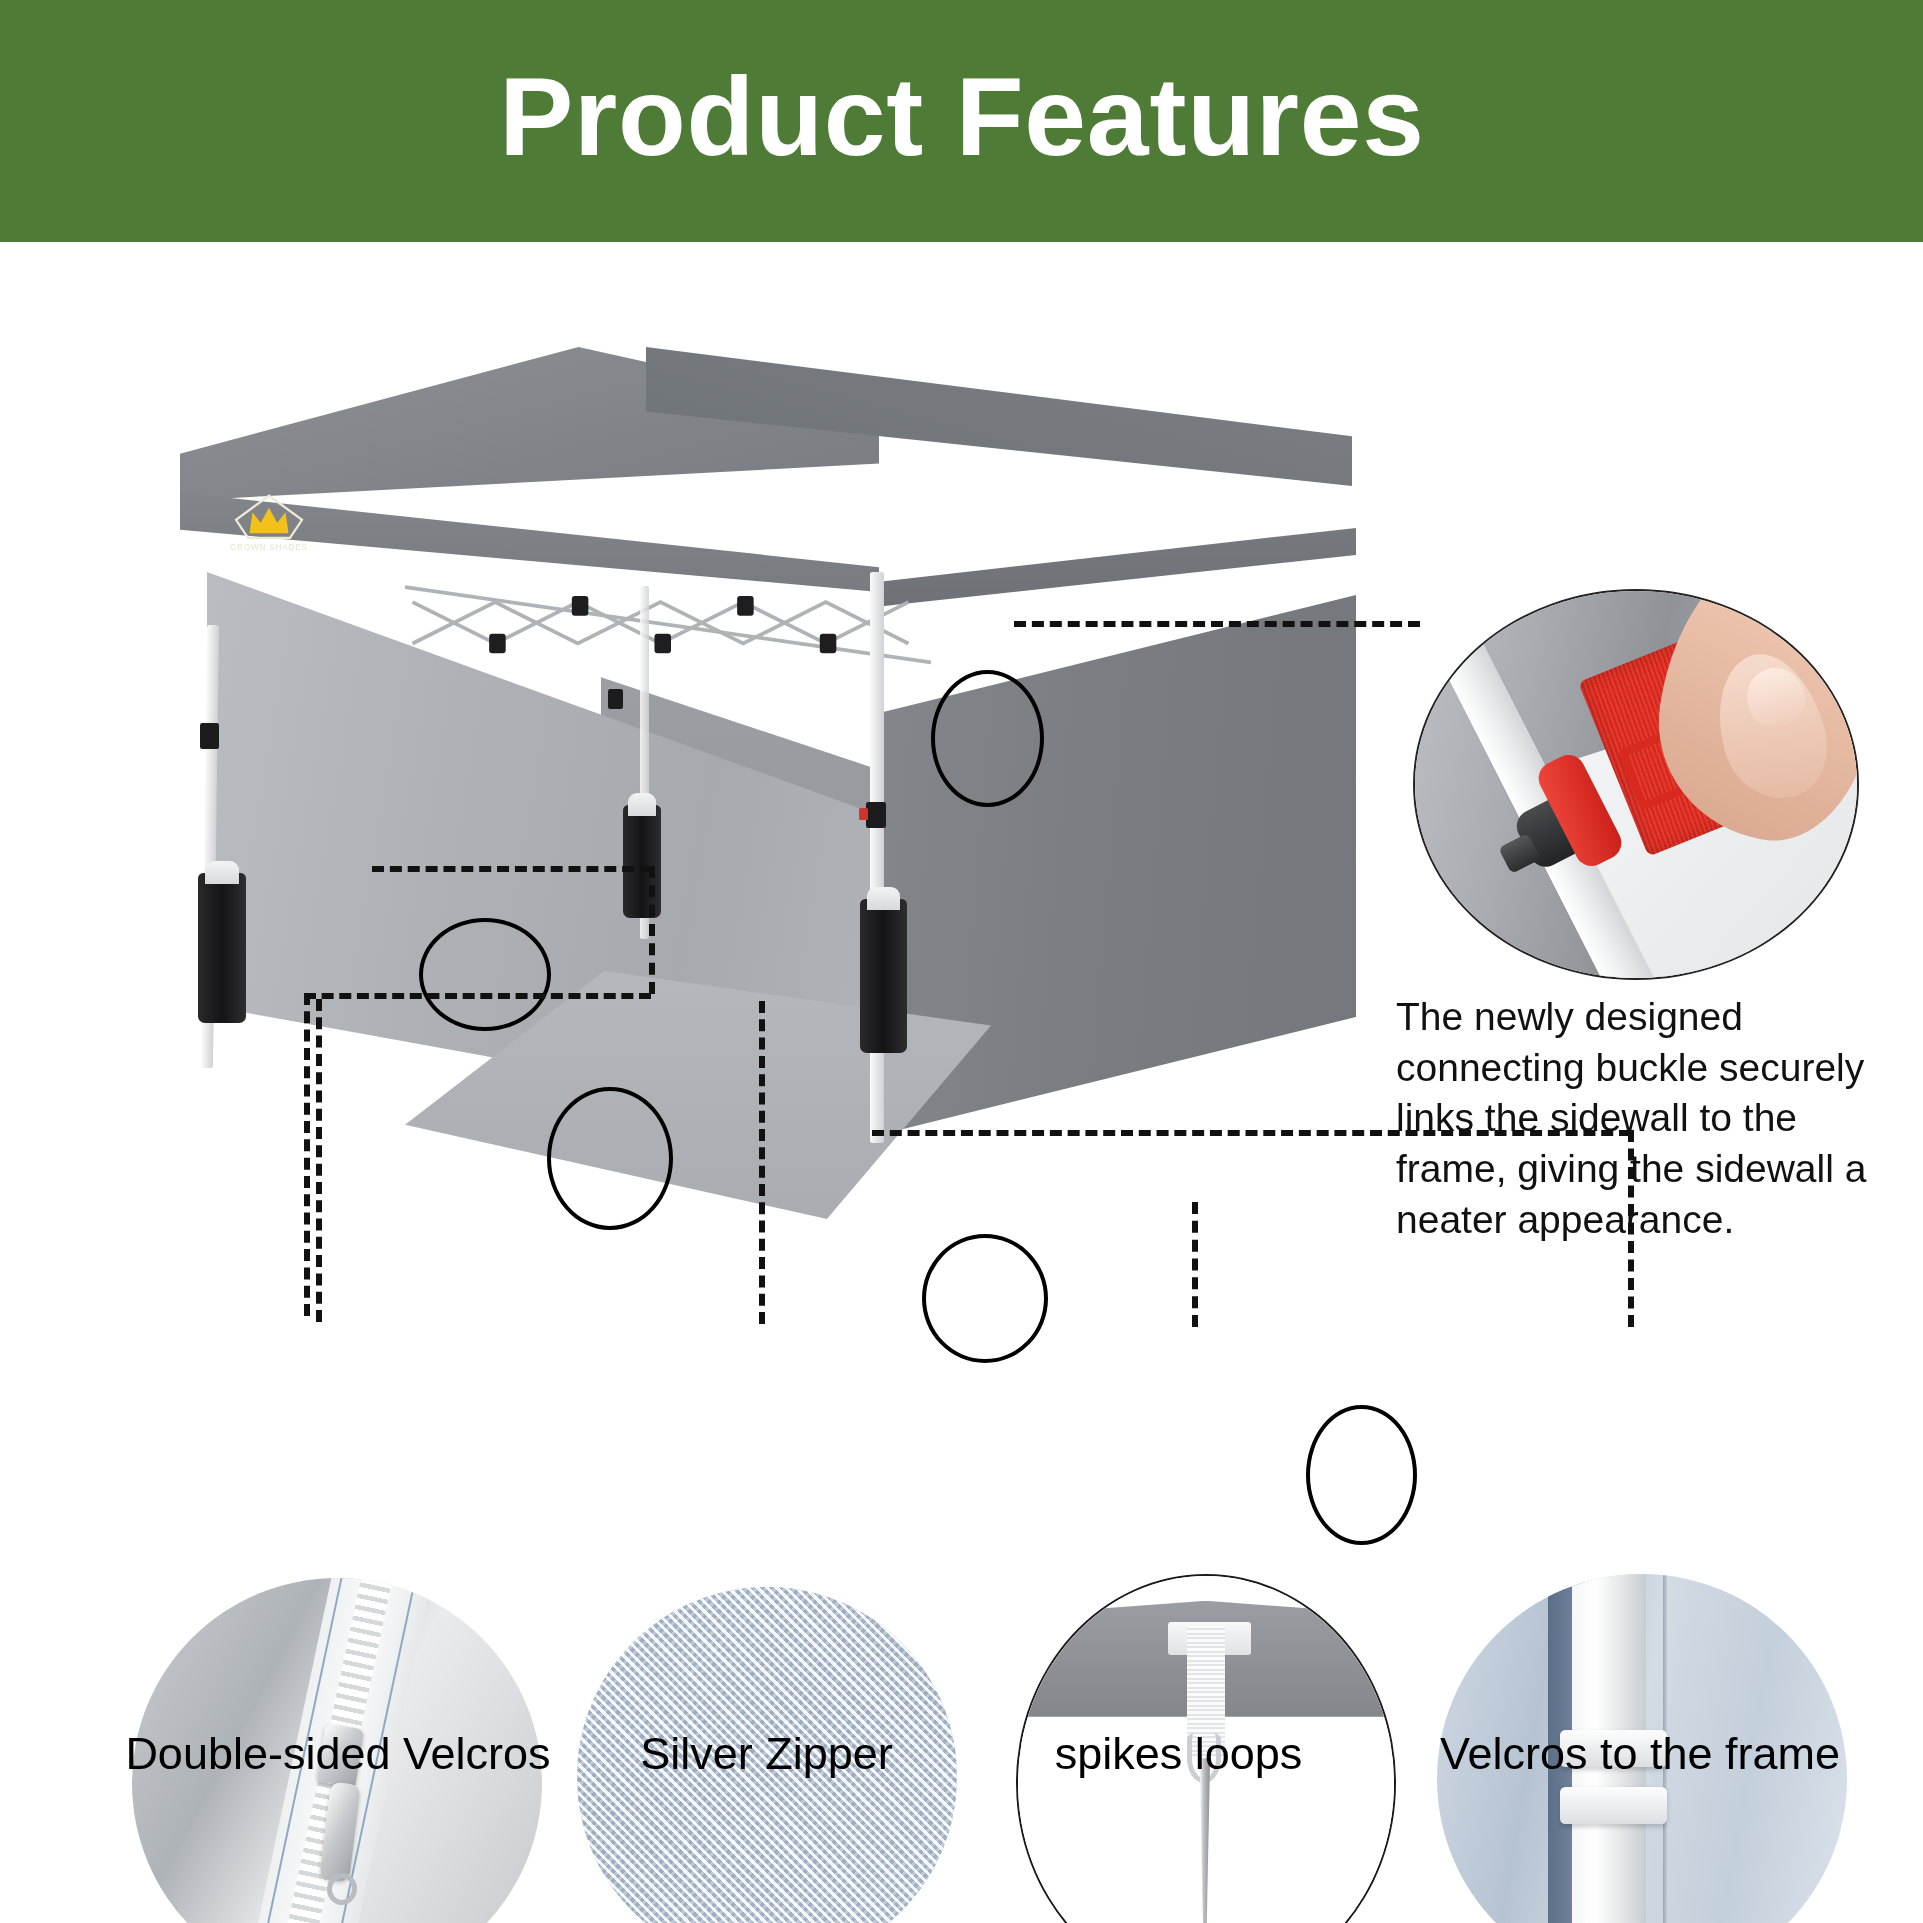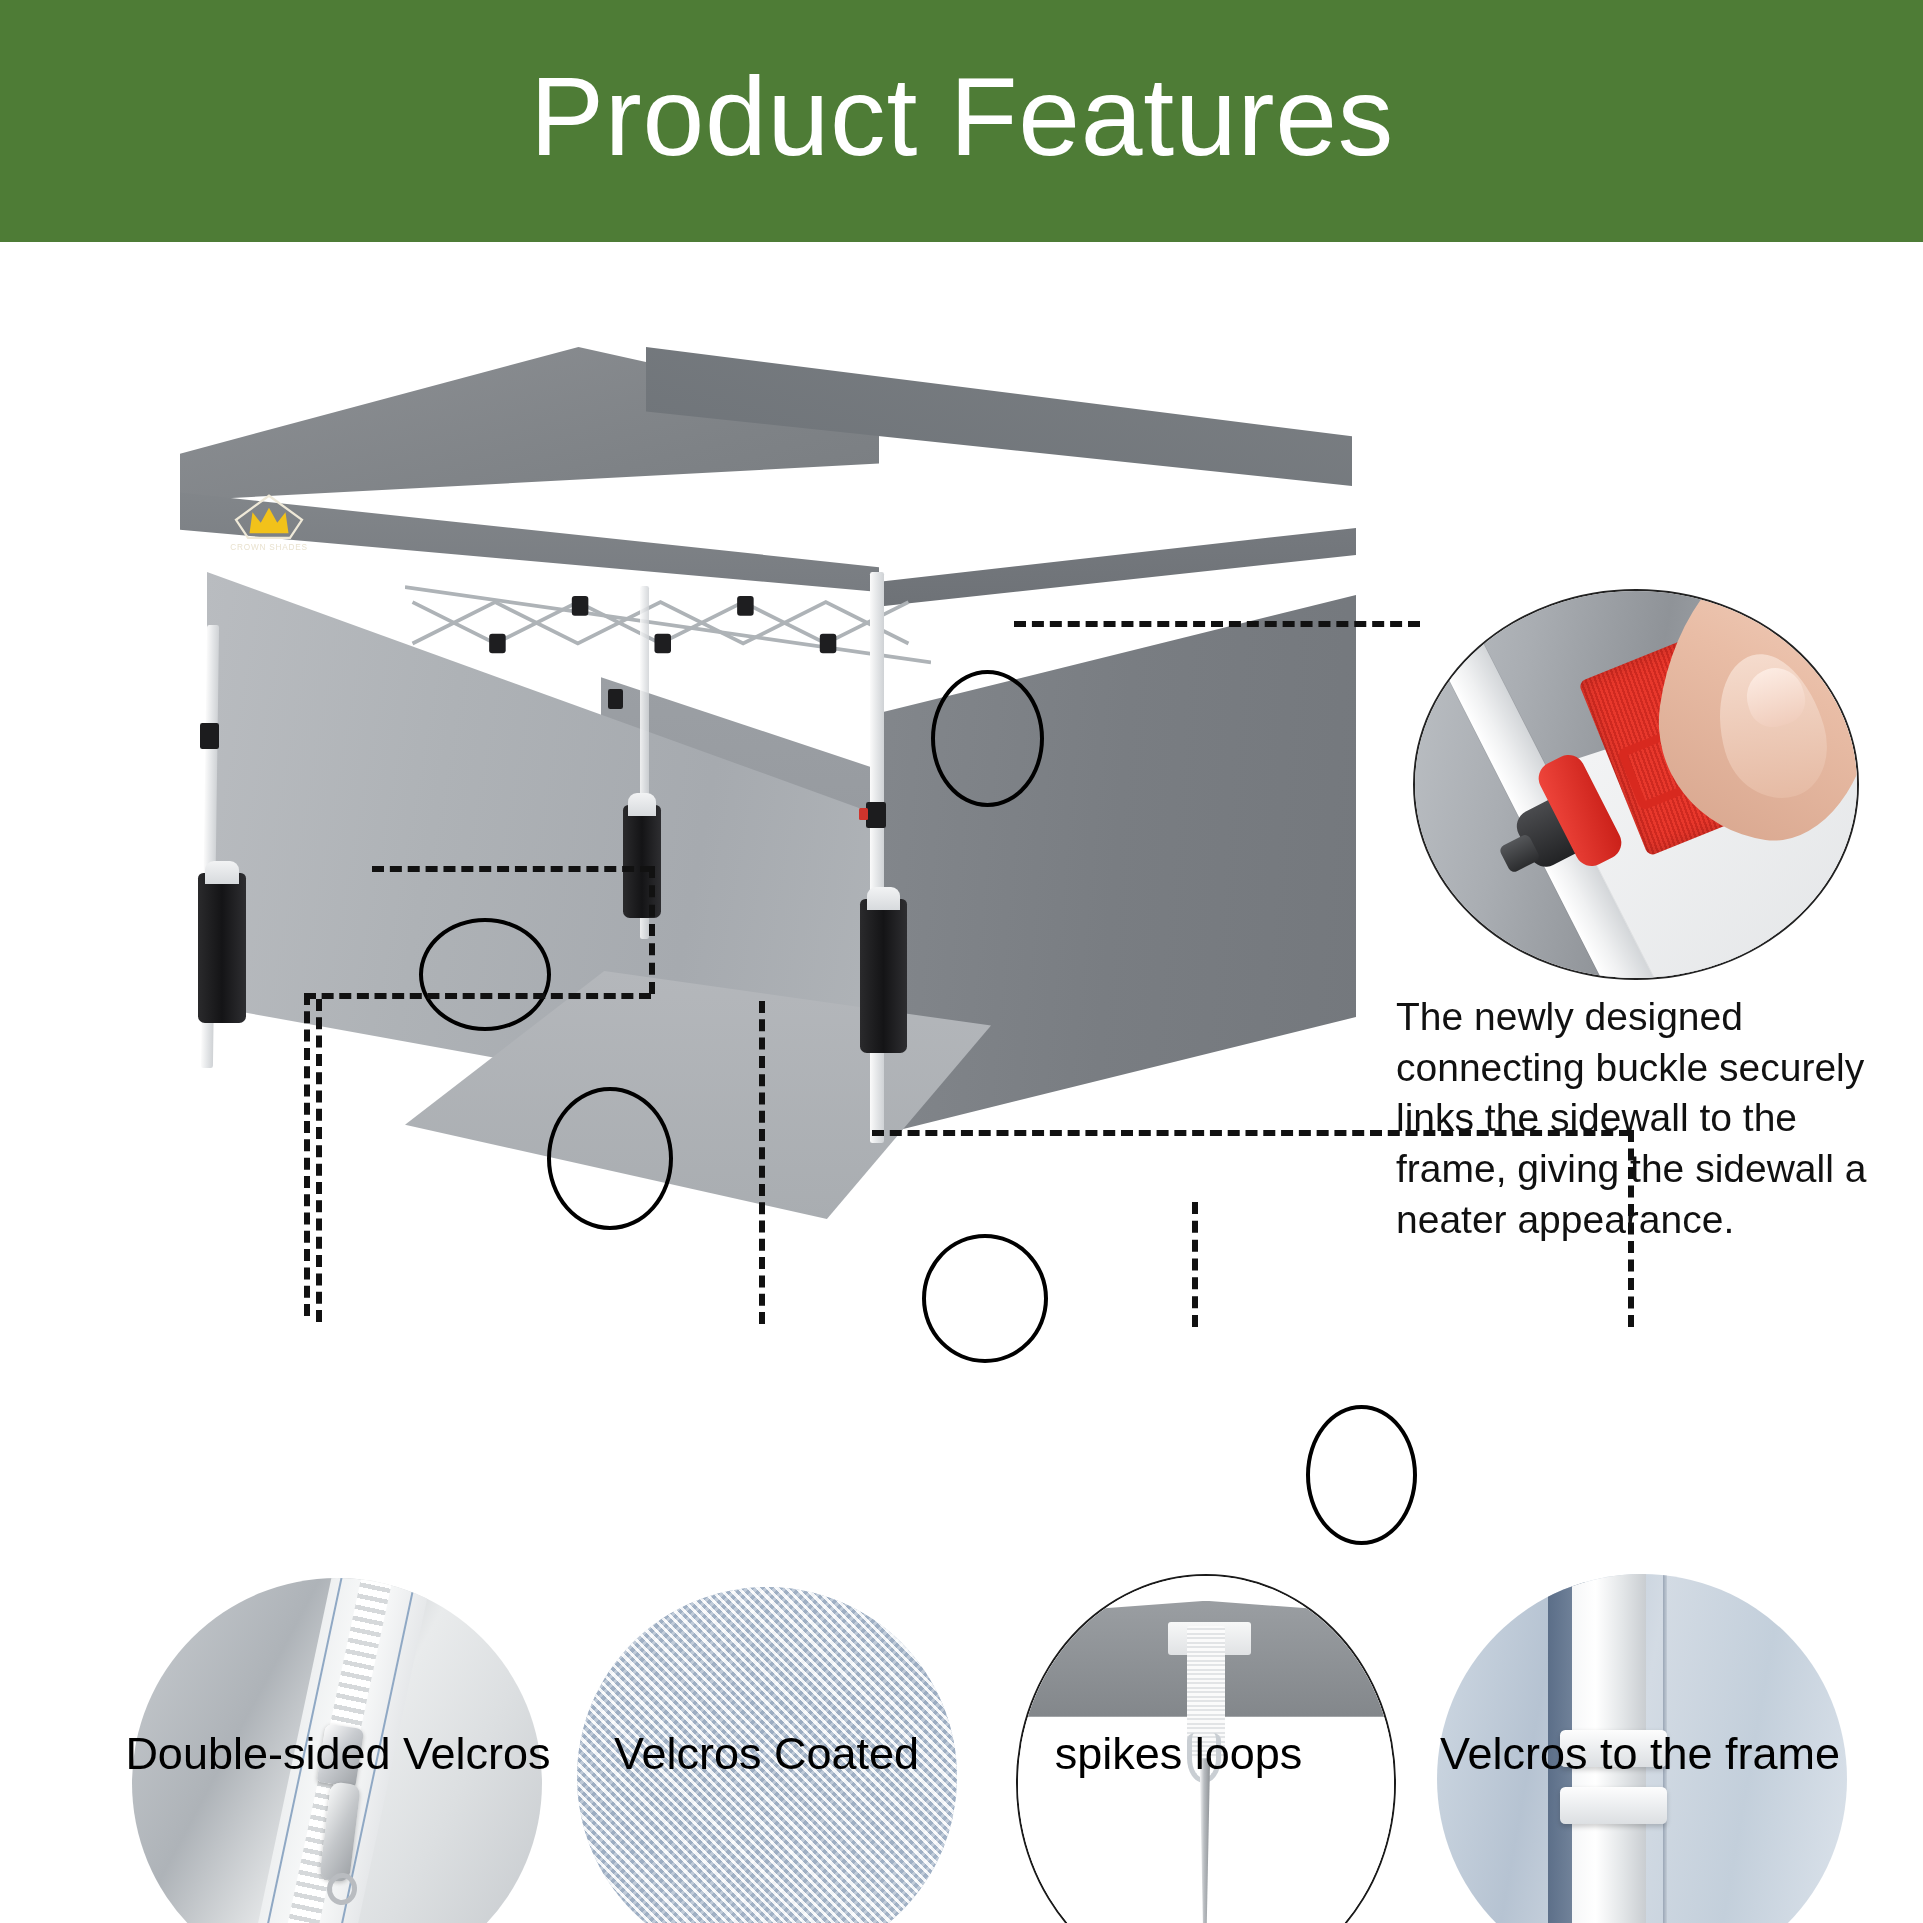--- a/index.html
+++ b/index.html
@@ -13,21 +13,21 @@
 
   
   .banner {
     position:absolute; left:0; top:0; width:1924px; height:242px;
     background:#4E7C36;
     display:flex; align-items:center; justify-content:center;
   }
   .banner-title {
     color:#ffffff;
     font-size:111px;
-    font-weight:400;
+    font-weight:700;
     letter-spacing:0.8px;
     line-height:1;
     transform:translateY(-4.5px);
   }
 
   
   .stage { position:absolute; left:0; top:242px; width:1924px; height:1682px; }
 
   
   .canopy-wrap {
@@ -445,20 +445,20 @@
     <div class="vl-pole"></div>
     <div class="vl-seam"></div>
     <div class="vl-strap s1"></div>
     <div class="vl-strap s2"></div>
   </div>
 
 </div>
 
 <div class="caption cap-zipper">Double-sided Velcros</div>
 
-<div class="caption cap-coated">Velcros Coated</div>
+<div class="caption cap-coated">Silver Zipper</div>
 
 <div class="caption cap-stitch">
   <div>spikes loops</div>
 </div>
 
 <div class="caption cap-velcro">Velcros to the frame</div>
 
 
 </body></html>

